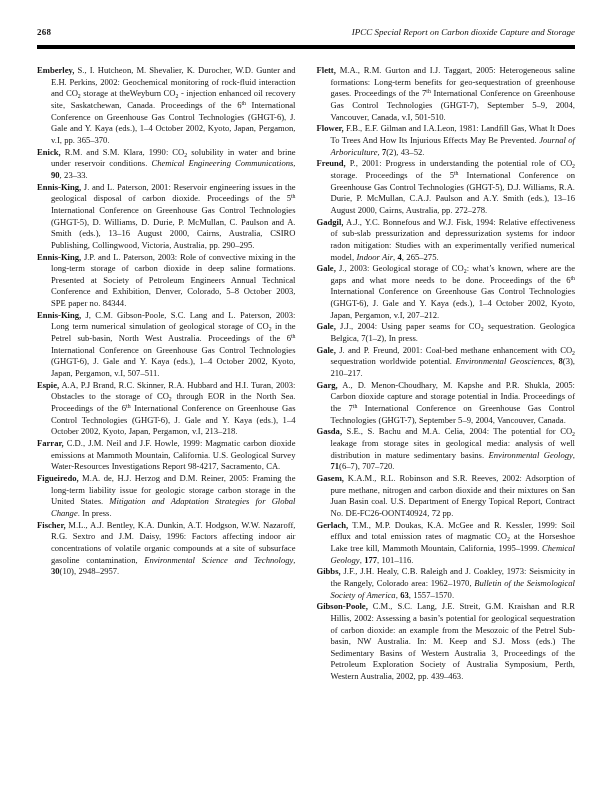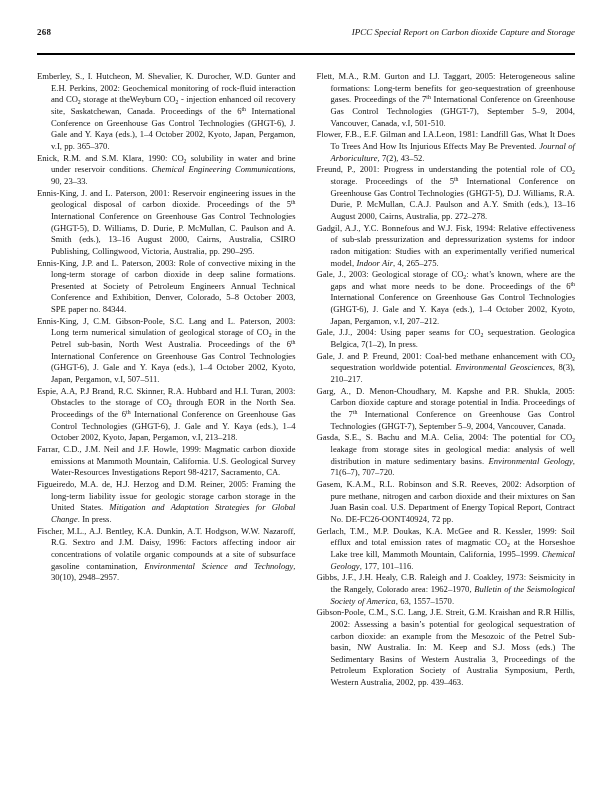--- a/index.html
+++ b/index.html
@@ -9,35 +9,35 @@
     color: #141414;
     font-family: "Liberation Serif", serif;
     overflow: hidden;
   }
   .page { padding: 27px 37px 0 37px; width: 612px; height: 792px; }
   .page-header {
     display: flex;
     justify-content: space-between;
     align-items: baseline;
     font-size: 9px;
-    padding-bottom: 16px;
-    border-bottom: 2px solid #000000;
+    padding-bottom: 8px;
+    border-bottom: 4px solid #000000;
   }
   .page-number { font-weight: bold; letter-spacing: 0.2px; }
   .running-head { font-style: italic; }
   .columns { display: flex; gap: 21px; margin-top: 16px; }
   .col {
     width: 258.5px;
     font-size: 8.6px;
     line-height: 11.65px;
     text-align: justify;
     word-spacing: 0.2px;
   }
   .ref { padding-left: 14px; text-indent: -14px; }
-  .b { font-weight: normal; }
+  .b { font-weight: bold; }
   .i { font-style: italic; }
   .ref sub, .ref sup { font-size: 5.8px; line-height: 0; }
   .ref sub { vertical-align: -0.3em; }
   .ref sup { vertical-align: 0.5em; }
 </style>
 </head>
 <body>
 
 <div class="page">
   <header class="page-header">

